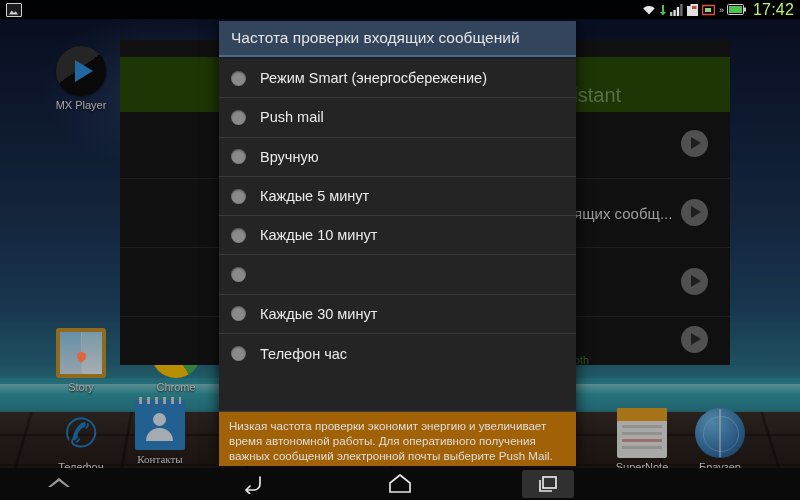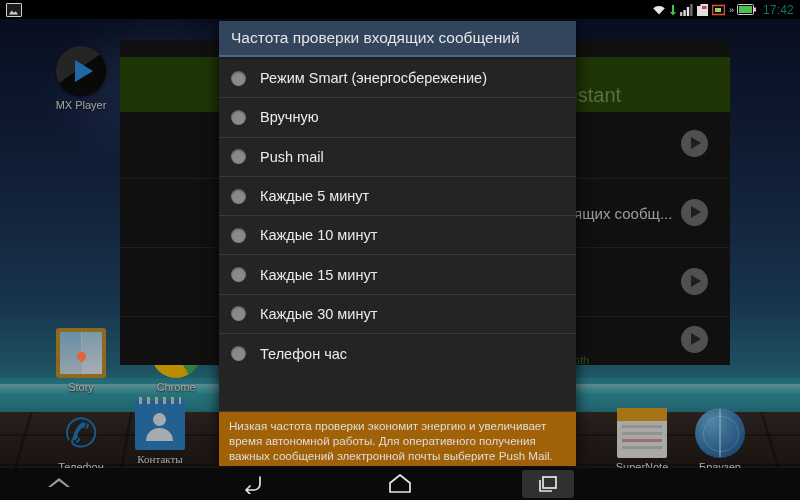--- a/index.html
+++ b/index.html
@@ -25,21 +25,21 @@
   .glow{position:absolute;left:40px;top:10px;width:240px;height:160px;border-radius:50%;
         background:radial-gradient(ellipse at center,rgba(120,150,210,.22),rgba(0,0,0,0) 70%);}
 
   
   .statusbar{position:absolute;left:0;top:0;width:800px;height:19px;
              background:rgba(0,0,0,.88);display:flex;align-items:center;
              justify-content:space-between;padding:0 6px;box-sizing:border-box;}
   .sb-left{display:flex;align-items:center;gap:4px;}
   .sb-right{display:flex;align-items:center;gap:4px;}
   .sb-icon{display:inline-flex;align-items:center;}
-  .sb-clock{color:#0f766e;font-size:12px;letter-spacing:.2px;padding-left:3px;}
+  .sb-clock{color:#bef264;font-size:16px;letter-spacing:.2px;padding-left:3px;}
   .screenshot-ico{width:14px;height:12px;border:1px solid #cfcfcf;border-radius:1px;
                   background:#1b1b1b;position:relative;}
   .screenshot-ico:after{content:"";position:absolute;left:2px;bottom:1px;width:9px;height:5px;
                         background:#cfcfcf;clip-path:polygon(0 100%,30% 20%,55% 70%,75% 35%,100% 100%);}
   .dots{color:#cfcfcf;font-size:9px;letter-spacing:-1px;}
 
   
   .bgapp{position:absolute;left:120px;top:40px;width:610px;height:325px;
          background:#171717;}
   .bgapp-head{position:absolute;left:0;top:17px;width:610px;height:55px;background:#2a4a08;}
@@ -232,37 +232,36 @@
   <div class="dialog">
     <div class="dlg-title">Частота проверки входящих сообщений</div>
 
     <div class="dlg-list">
       <div class="opt">
         <span class="radio"></span>
         <span class="opt-label">Режим Smart (энергосбережение)</span>
       </div>
       <div class="opt">
         <span class="radio"></span>
+        <span class="opt-label">Push mail</span>
+      </div>
+      <div class="opt">
+        <span class="radio"></span>
         <span class="opt-label">Вручную</span>
       </div>
       <div class="opt">
         <span class="radio"></span>
-        <span class="opt-label">Push mail</span>
-      </div>
-      <div class="opt">
-        <span class="radio"></span>
         <span class="opt-label">Каждые 5 минут</span>
       </div>
       <div class="opt">
         <span class="radio"></span>
         <span class="opt-label">Каждые 10 минут</span>
       </div>
       <div class="opt">
         <span class="radio"></span>
-        <span class="opt-label">Каждые 15 минут</span>
       </div>
       <div class="opt">
         <span class="radio"></span>
         <span class="opt-label">Каждые 30 минут</span>
       </div>
       <div class="opt">
         <span class="radio"></span>
         <span class="opt-label">Телефон час</span>
       </div>
     </div>

